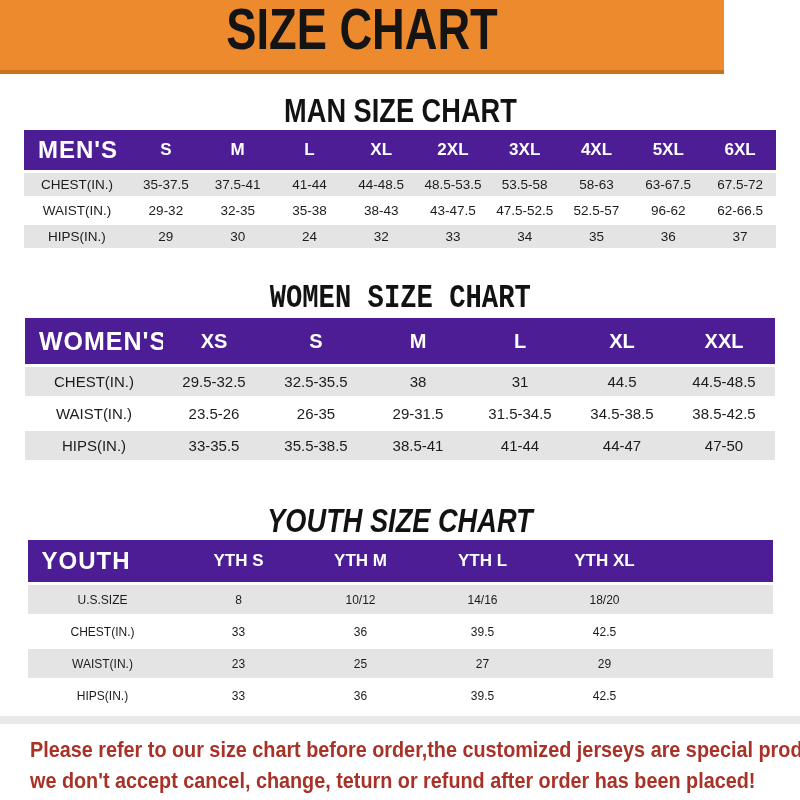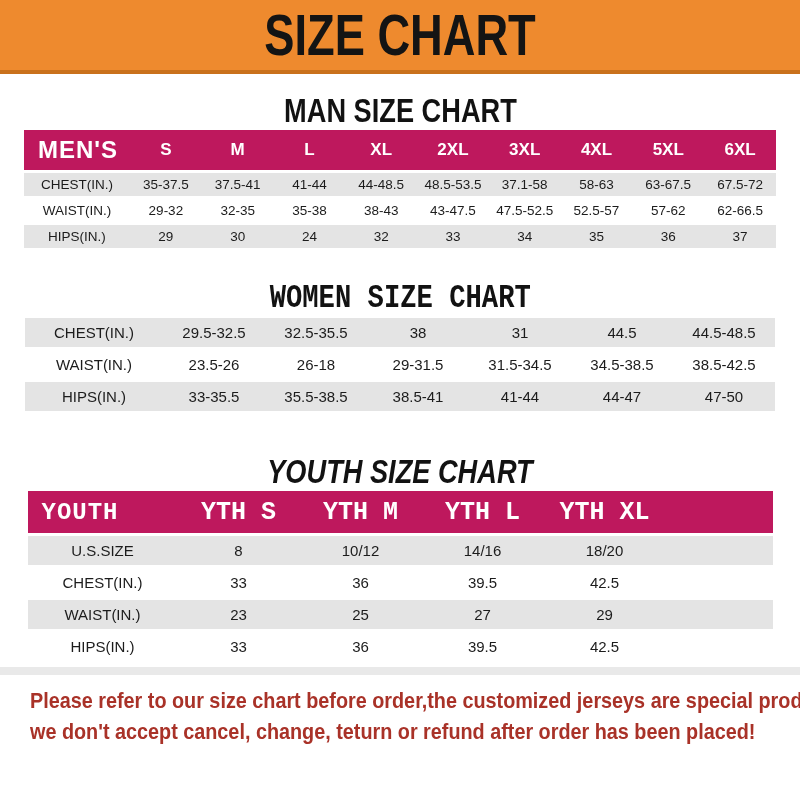--- a/index.html
+++ b/index.html
@@ -3,23 +3,23 @@
 <meta charset="utf-8">
 <style>
   html,body{margin:0;padding:0;}
   body{
     width:800px;height:800px;background:#ffffff;overflow:hidden;
     font-family:"Liberation Sans","DejaVu Sans",sans-serif;
     -webkit-font-smoothing:antialiased;
   }
   
   .banner{
-    width:800px;height:70px;background:#EE8A2E;
+    width:724px;height:70px;background:#EE8A2E;
     border-bottom:4px solid #C9711C;
-    display:flex;align-items:center;justify-content:center;
+    display:flex;align-items:flex-start;justify-content:center;
   }
   .banner .title{
     font-size:58px;font-weight:900;color:#141414;line-height:1;
     display:inline-block;transform:scaleX(0.78);transform-origin:center;
     letter-spacing:0px;white-space:nowrap;
   }
   
   .section-heading{
     text-align:center;margin:0;padding:0;
   }
@@ -34,21 +34,21 @@
   
   table.size-table{
     border-collapse:separate;border-spacing:0 3px;
     margin:0 auto;table-layout:fixed;
   }
   table.size-table td{
     text-align:center;vertical-align:middle;color:#1c1c1c;
     overflow:hidden;white-space:nowrap;
   }
   tr.head-row td{
-    background:#be185d;color:#ffffff;font-weight:bold;
+    background:#4c1d95;color:#ffffff;font-weight:bold;
   }
   tr.head-row td.corner{
     text-align:left;font-weight:900;letter-spacing:1px;
   }
   td.row-label{font-size:14px;margin-top:32px;}
   tr.stripe td{background:#E4E4E4;}
   tr.plain  td{background:#ffffff;}
   
   .men-table{width:752px;margin-top:14px;}
   .men-table tr.head-row td{height:38px;font-size:17px;}
@@ -56,24 +56,24 @@
   .men-table td{height:21px;font-size:13.5px;}
   .men-table tr.head-row td{height:38px;}
   
   .women-table{width:750px;margin-top:16px;}
   .women-table tr.head-row td{height:44px;font-size:20px;}
   .women-table tr.head-row td.corner{font-size:25px;padding-left:14px;}
   .women-table td{height:27px;font-size:15px;}
   .women-table tr.head-row td{height:44px;}
   
   .youth-table{width:745px;margin-top:16px;}
-  .youth-table tr.head-row td{height:40px;font-size:25px;}
+  .youth-table tr.head-row td{height:40px;font-size:17px;}
   .youth-table tr.head-row td.corner{font-size:24px;padding-left:14px;}
-  .youth-table td{height:27px;font-size:15px;}
-  .youth-table tr.head-row td{height:40px;font-family:Liberation Mono, monospace;}
+  .youth-table td{height:27px;font-size:12px;}
+  .youth-table tr.head-row td{height:40px;}
   
   .end-strip{width:800px;height:8px;background:#E9E9E9;margin-top:3px;}
   
   .footer-note{
     padding:10px 0 0 30px;color:#A93228;
   }
   .footer-note .line{
     display:block;font-size:22px;font-weight:bold;line-height:31px;
     transform:scaleX(0.90);transform-origin:left;white-space:nowrap;
   }
@@ -115,35 +115,35 @@
     <td>5XL</td>
     <td>6XL</td>
   </tr>
   <tr class="stripe">
     <td class="row-label">CHEST(IN.)</td>
     <td>35-37.5</td>
     <td>37.5-41</td>
     <td>41-44</td>
     <td>44-48.5</td>
     <td>48.5-53.5</td>
-    <td>37.1-58</td>
+    <td>53.5-58</td>
     <td>58-63</td>
     <td>63-67.5</td>
     <td>67.5-72</td>
   </tr>
   <tr class="plain">
     <td class="row-label">WAIST(IN.)</td>
     <td>29-32</td>
     <td>32-35</td>
     <td>35-38</td>
     <td>38-43</td>
     <td>43-47.5</td>
     <td>47.5-52.5</td>
     <td>52.5-57</td>
-    <td>57-62</td>
+    <td>96-62</td>
     <td>62-66.5</td>
   </tr>
   <tr class="stripe">
     <td class="row-label">HIPS(IN.)</td>
     <td>29</td>
     <td>30</td>
     <td>24</td>
     <td>32</td>
     <td>33</td>
     <td>34</td>
@@ -162,33 +162,42 @@
   <colgroup>
     <col style="width:138px">
     <col>
       <col>
       <col>
       <col>
       <col>
       <col>
   </colgroup>
   <tbody>
+      <tr class="head-row">
+    <td class="corner">WOMEN'S</td>
+    <td>XS</td>
+    <td>S</td>
+    <td>M</td>
+    <td>L</td>
+    <td>XL</td>
+    <td>XXL</td>
+  </tr>
   <tr class="stripe">
     <td class="row-label">CHEST(IN.)</td>
     <td>29.5-32.5</td>
     <td>32.5-35.5</td>
     <td>38</td>
     <td>31</td>
     <td>44.5</td>
     <td>44.5-48.5</td>
   </tr>
   <tr class="plain">
     <td class="row-label">WAIST(IN.)</td>
     <td>23.5-26</td>
-    <td>26-18</td>
+    <td>26-35</td>
     <td>29-31.5</td>
     <td>31.5-34.5</td>
     <td>34.5-38.5</td>
     <td>38.5-42.5</td>
   </tr>
   <tr class="stripe">
     <td class="row-label">HIPS(IN.)</td>
     <td>33-35.5</td>
     <td>35.5-38.5</td>
     <td>38.5-41</td>

